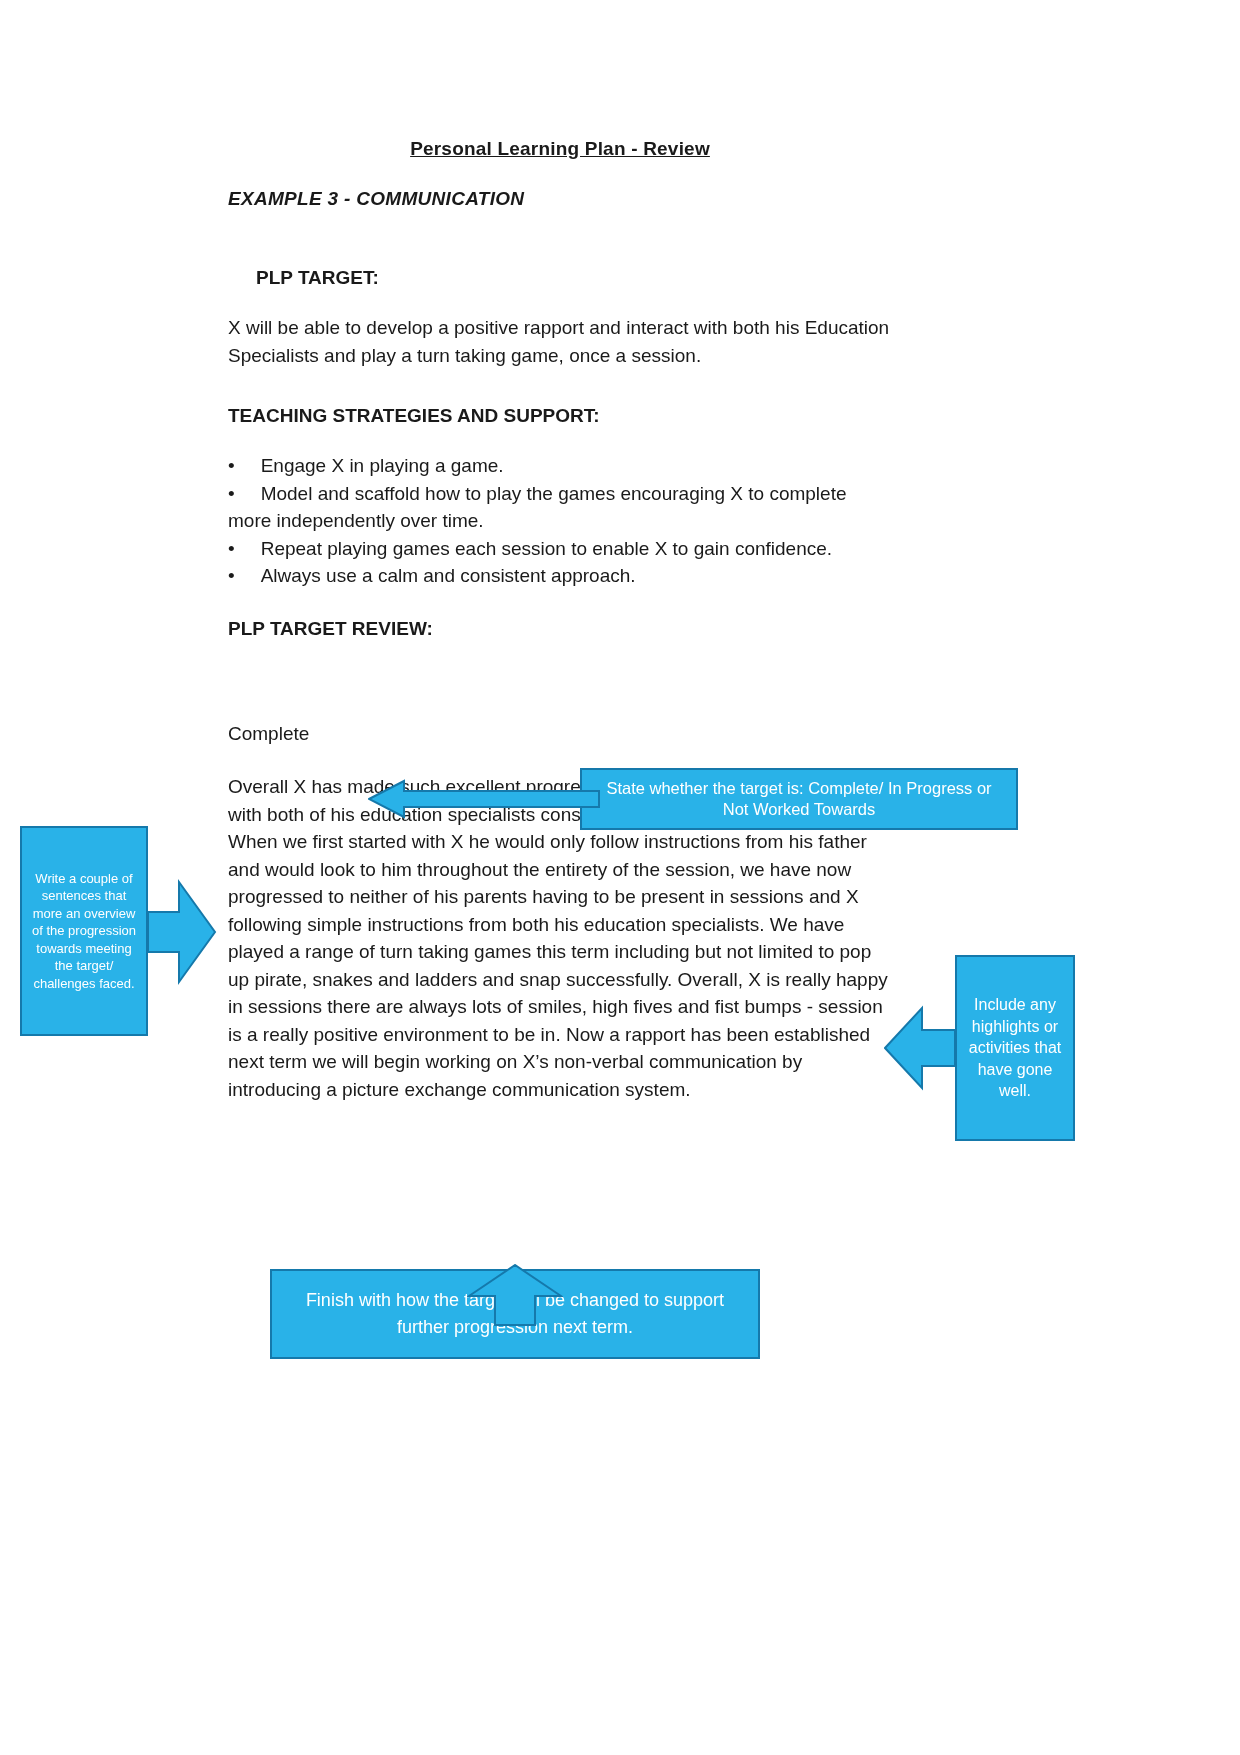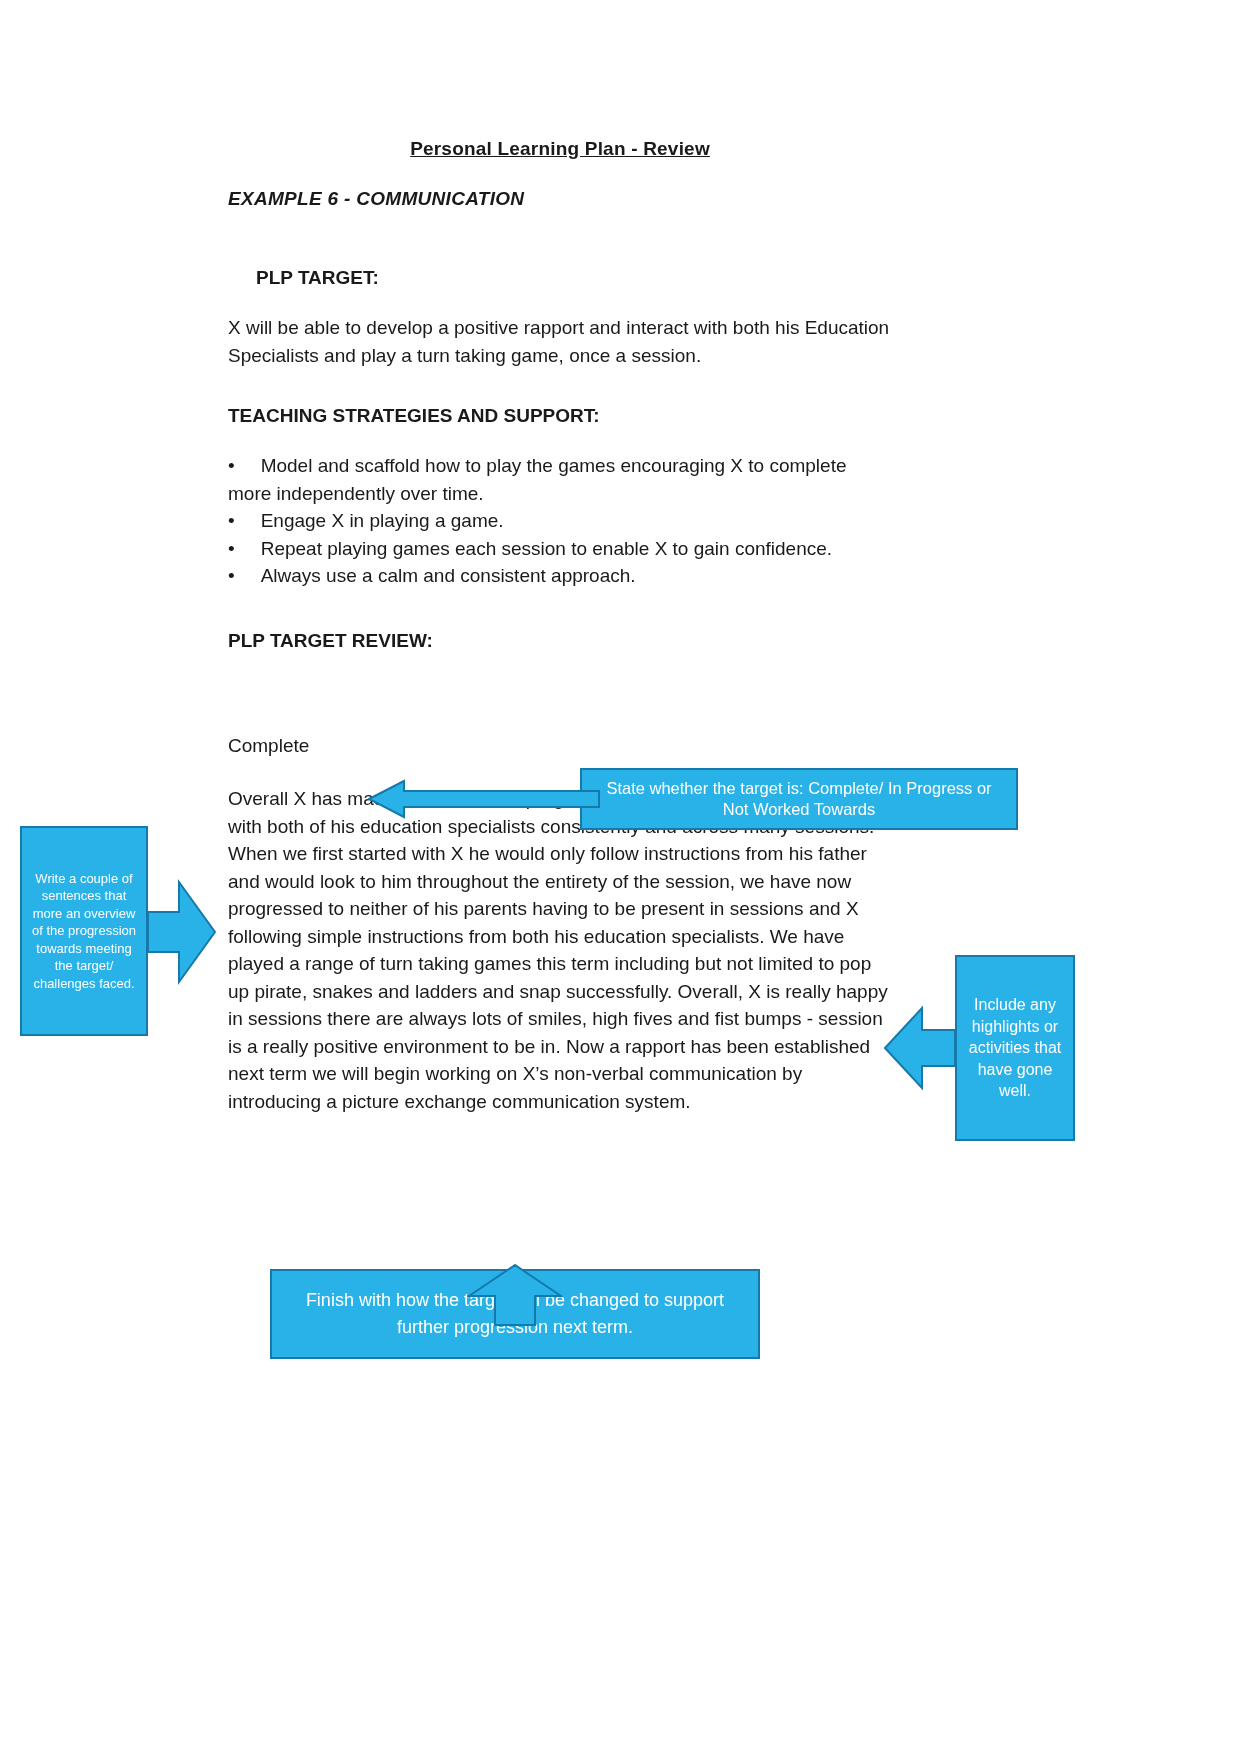--- a/index.html
+++ b/index.html
@@ -33,21 +33,21 @@
     font-weight: bold;
     font-style: italic;
     letter-spacing: 0.3px;
   }
   .section-heading {
     font-size: 19px;
     font-weight: bold;
   }
   .h-plp-target   { margin-top: 57px; margin-left: 28px; }
   .h-teaching     { margin-top: 36px; }
-  .h-review       { margin-top: 40px; }
+  .h-review       { margin-top: 28px; }
   .body-text {
     font-size: 19px;
     line-height: 27.5px;
   }
   .p-target { margin-top: 25px; }
   .bullet-list { margin-top: 25px; }
   .bullet-item { font-size: 19px; line-height: 27.5px; }
   .bullet-gap { display: inline-block; width: 26px; }
   .status-line {
     margin-top: 80px;
@@ -103,31 +103,31 @@
 </style>
 </head>
 <body>
 
 <div class="page">
 
   <div class="content">
 
     <div class="doc-title">Personal Learning Plan - Review</div>
 
-    <div class="example-heading">EXAMPLE 6  - COMMUNICATION</div>
+    <div class="example-heading">EXAMPLE 3  - COMMUNICATION</div>
 
     <div class="section-heading h-plp-target">PLP TARGET:</div>
 
     <div class="body-text p-target">X will be able to develop a positive rapport and interact with both his Education Specialists and play a turn taking game, once a session.</div>
 
     <div class="section-heading h-teaching">TEACHING STRATEGIES AND SUPPORT:</div>
 
     <div class="bullet-list">
+      <div class="bullet-item"><span>•</span><span class="bullet-gap"></span><span>Engage X in playing a game.</span></div>
       <div class="bullet-item"><span>•</span><span class="bullet-gap"></span><span>Model and scaffold how to play the games encouraging X  to complete more independently over time.</span></div>
-      <div class="bullet-item"><span>•</span><span class="bullet-gap"></span><span>Engage X in playing a game.</span></div>
       <div class="bullet-item"><span>•</span><span class="bullet-gap"></span><span>Repeat playing games each session to enable X to gain confidence.</span></div>
       <div class="bullet-item"><span>•</span><span class="bullet-gap"></span><span>Always use a calm and consistent approach.</span></div>
     </div>
 
     <div class="section-heading h-review">PLP TARGET REVIEW:</div>
 
     <div class="status-line">Complete</div>
 
     <div class="body-text p-review">Overall X has made such excellent progress this term, he has engaged so well with both of his education specialists consistently and across many sessions. When we first started with X he would only follow instructions from his father and would look to him throughout the entirety of the session, we have now progressed to neither of his parents having to be present in sessions and X following simple instructions from both his education specialists. We have played a range of turn taking games this term including but not limited to pop up pirate, snakes and ladders and snap successfully. Overall, X is really happy in sessions there are always lots of smiles, high fives and fist bumps - session is a really positive environment to be in. Now a rapport has been established next term we will begin working on X’s non-verbal communication by introducing a picture exchange communication system.</div>
 

